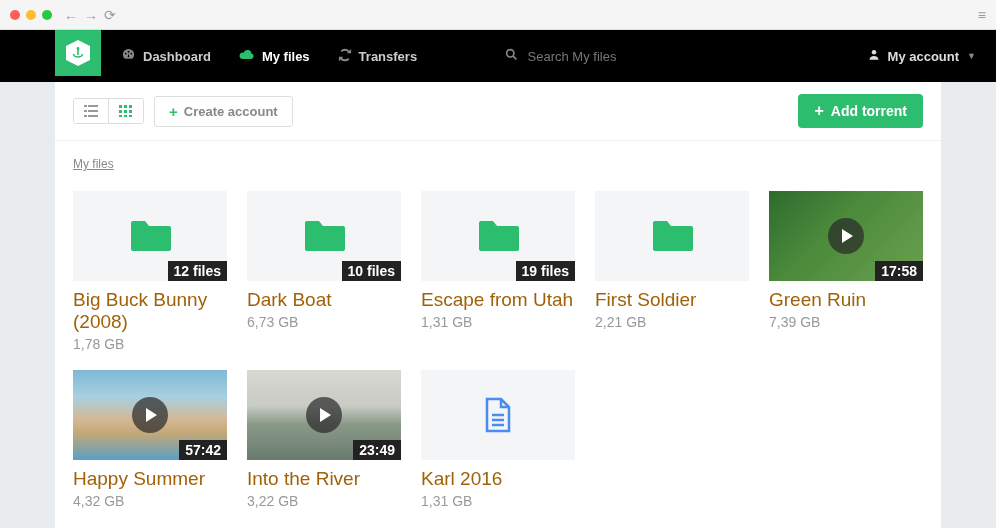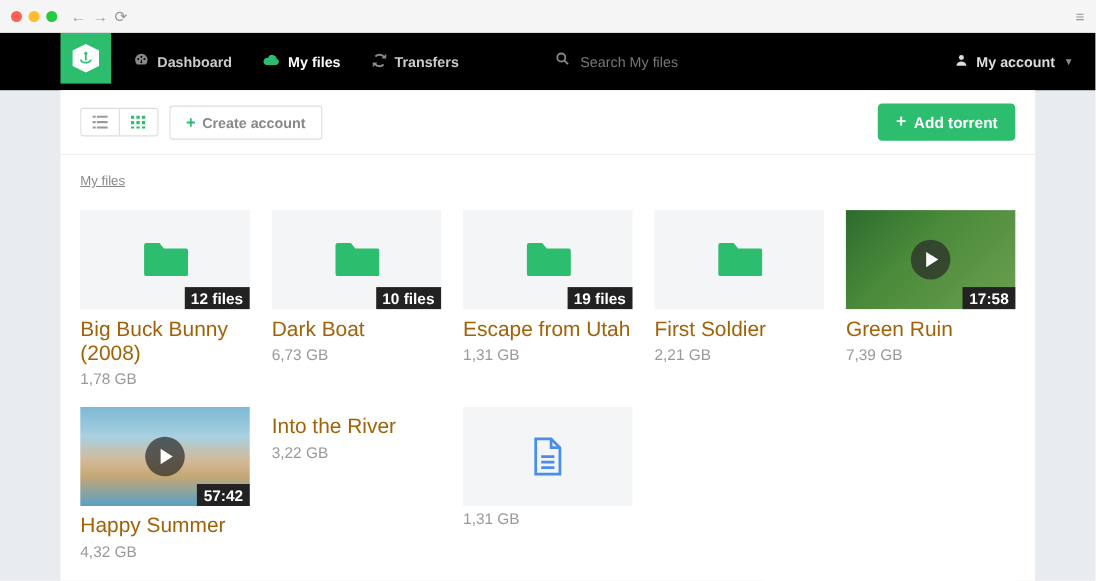--- a/index.html
+++ b/index.html
@@ -220,30 +220,37 @@
           <div class="thumb video2">
             <div class="play-circle">
               <div class="play-triangle"></div>
             </div>
             <div class="badge">57:42</div>
           </div>
           <div class="card-title">Happy Summer</div>
           <div class="card-meta">4,32 GB</div>
         </div>
         <div class="card">
+          <div class="thumb video3">
+            <div class="play-circle">
+              <div class="play-triangle"></div>
+            </div>
+            <div class="badge">23:49</div>
+          </div>
           <div class="card-title">Into the River</div>
           <div class="card-meta">3,22 GB</div>
         </div>
         <div class="card">
           <div class="thumb">
             <svg class="doc-icon" viewBox="0 0 30 36">
               <path fill="none" stroke="#4a8cf0" stroke-width="2.5" d="M4 2h14l8 8v24H4z"></path>
               <path fill="none" stroke="#4a8cf0" stroke-width="2.5" d="M18 2v8h8"></path>
               <line x1="9" y1="18" x2="21" y2="18" stroke="#4a8cf0" stroke-width="2.5"></line>
               <line x1="9" y1="23" x2="21" y2="23" stroke="#4a8cf0" stroke-width="2.5"></line>
               <line x1="9" y1="28" x2="21" y2="28" stroke="#4a8cf0" stroke-width="2.5"></line>
             </svg>
           </div>
+          <div class="card-title">Karl 2016</div>
           <div class="card-meta">1,31 GB</div>
         </div>
       </div>
 </div>
 </div>
 
 </body></html>

